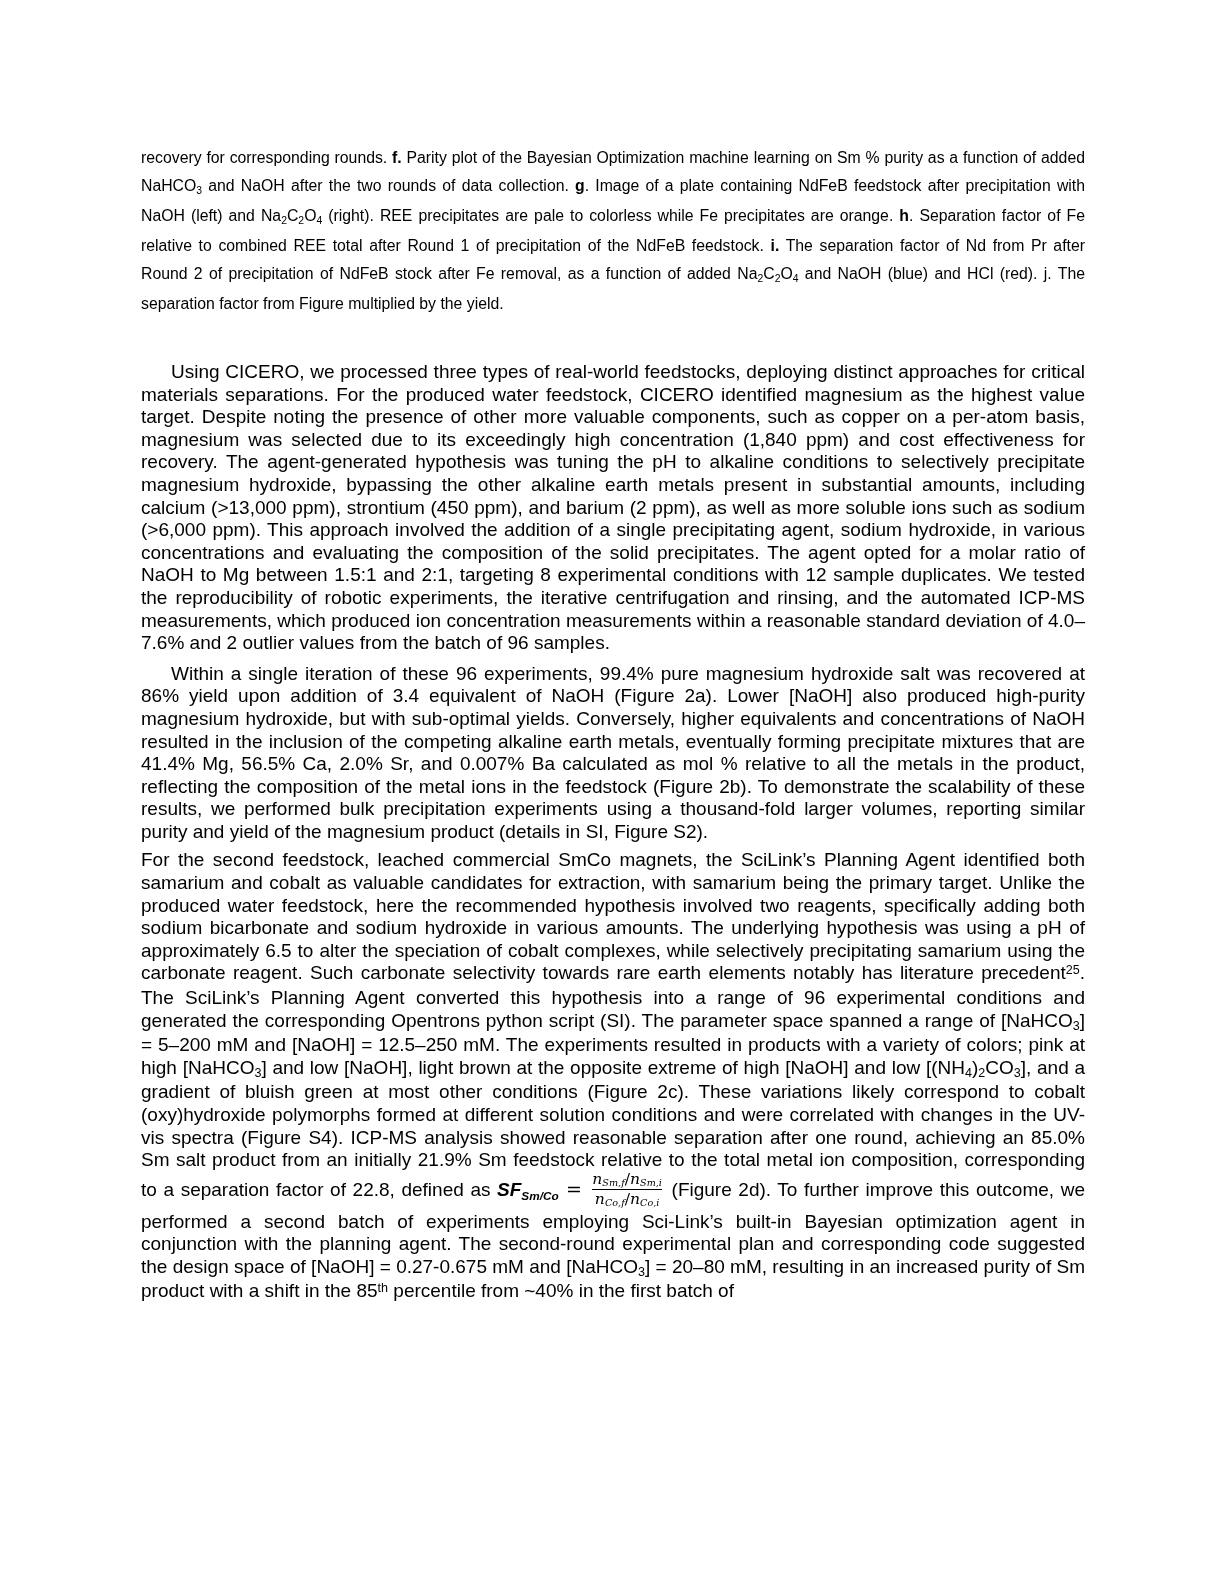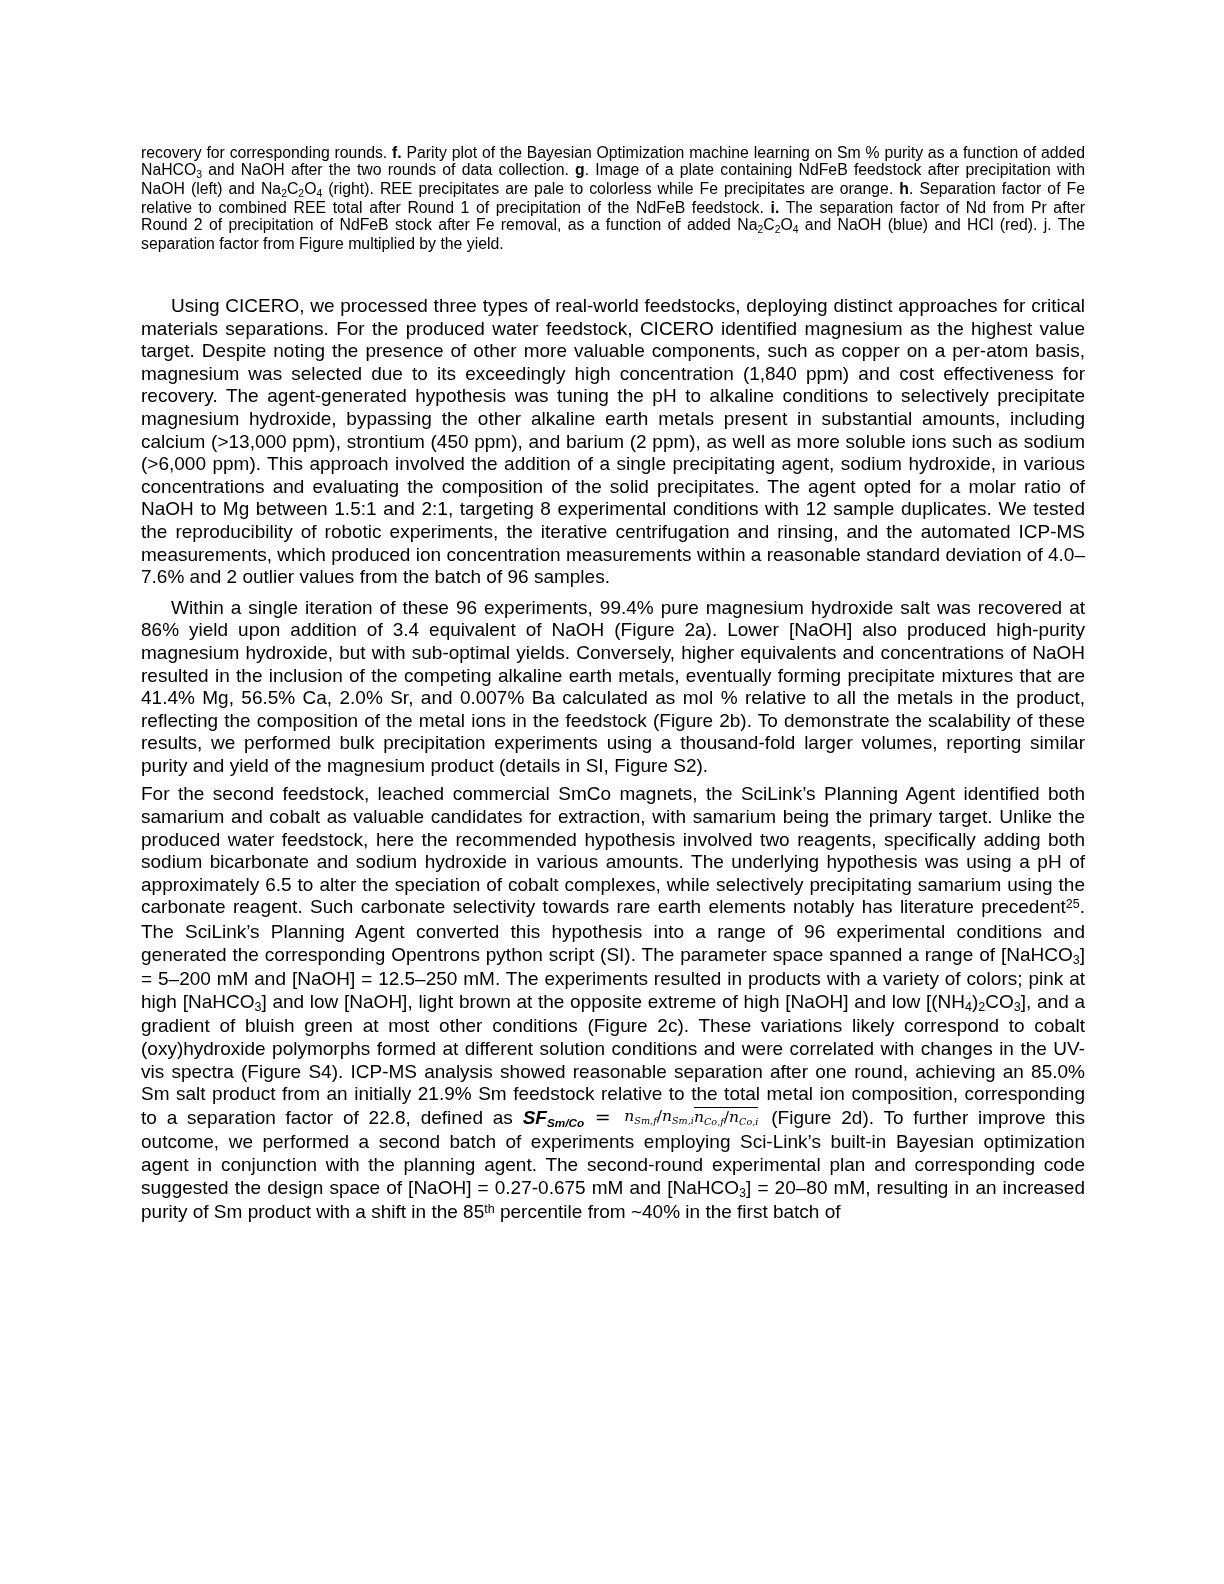--- a/index.html
+++ b/index.html
@@ -13,21 +13,21 @@
     overflow: hidden;
   }
   .page {
     position: absolute;
     left: 141px;
     top: 144px;
     width: 944px;
   }
   .caption {
     font-size: 15.8px;
-    line-height: 17px;
+    line-height: 28px;
     text-align: justify;
     margin: 0 0 43px 0;
   }
   .para {
     font-size: 19px;
     line-height: 22.6px;
     text-align: justify;
     margin: 0 0 6px 0;
   }
   .para.indent { text-indent: 30px; margin-top: 8px; }
@@ -42,20 +42,21 @@
   .seg-mbisub {
     font-family: Liberation Sans, sans-serif; font-style: italic; font-weight: bold;
     font-size: 0.62em; position: relative; top: 0.3em;
   }
   .seg-msub {
     font-family: "DejaVu Serif", serif; font-style: italic;
     font-size: 0.62em; position: relative; top: 0.28em;
   }
   .frac {
     display: inline-flex;
+    flex-direction: column;
     vertical-align: middle;
     text-align: center;
     font-size: 0.82em;
     line-height: 1.15;
     margin: 0 3px;
     position: relative;
     top: -2px;
   }
   .frac .den { border-top: 1.4px solid #000; }
 </style>

